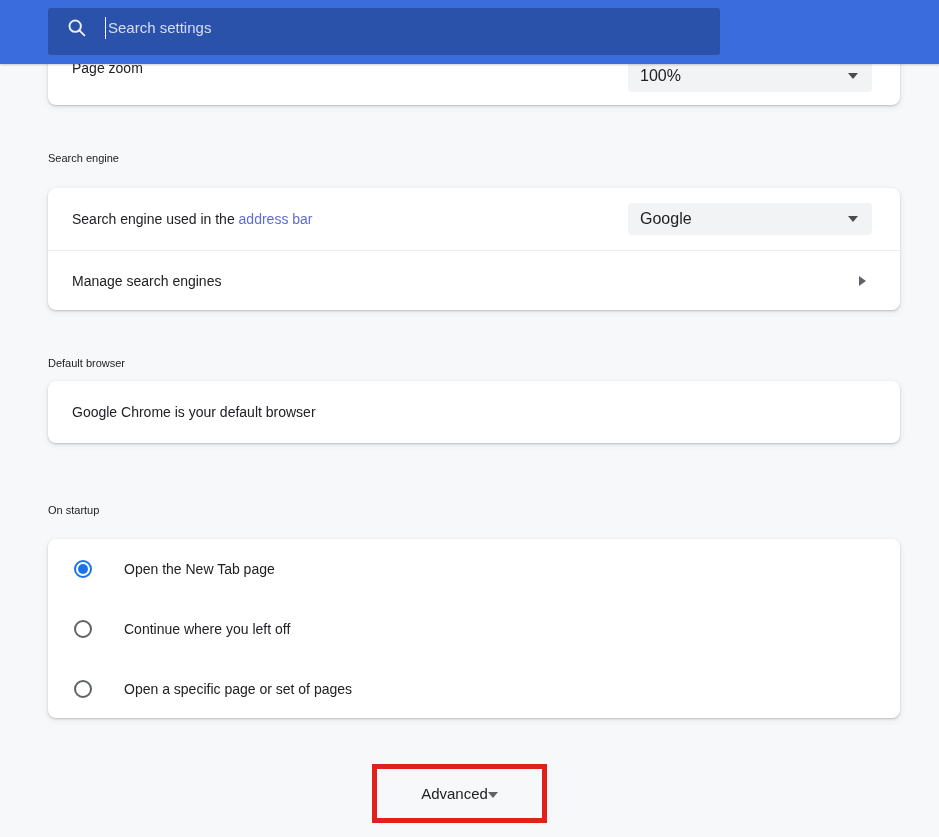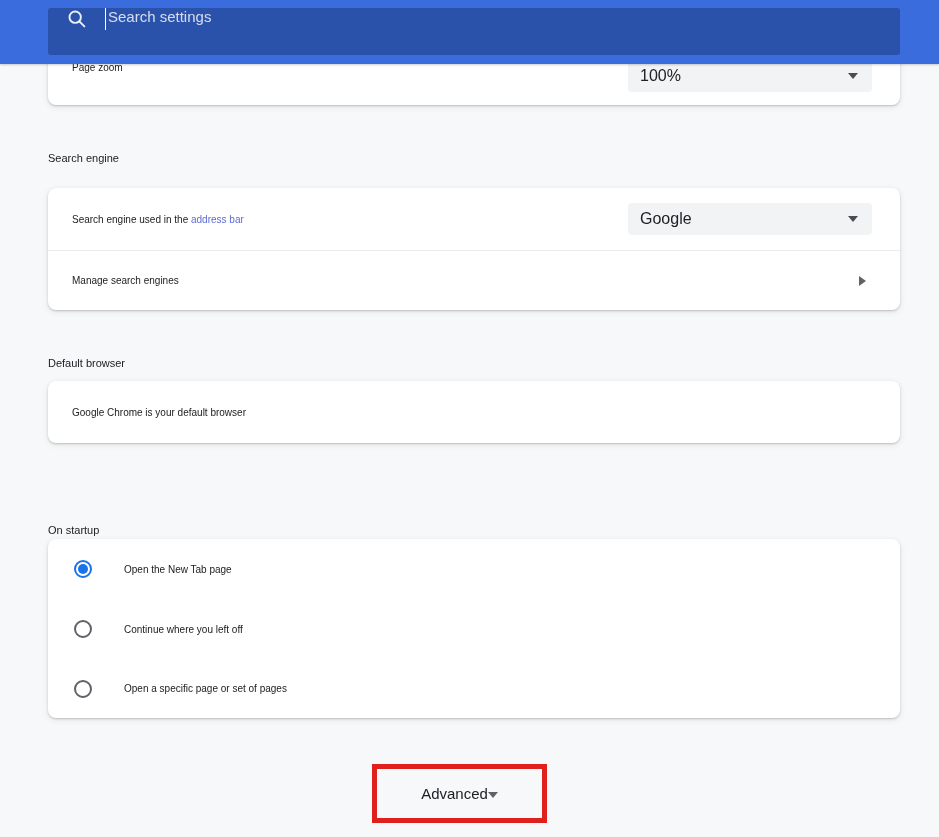--- a/index.html
+++ b/index.html
@@ -17,35 +17,35 @@
     --annotation:#e0201c;
   }
   *{box-sizing:border-box;margin:0;padding:0;}
   html,body{background:var(--page_bg);}
   body{font-family:"Liberation Sans","DejaVu Sans",sans-serif;color:var(--text_primary);}
   .screen{position:relative;width:939px;height:837px;background:var(--page_bg);overflow:hidden;}
 
   
   .header{position:absolute;left:0;top:0;width:939px;height:64px;background:var(--header_bar);
           z-index:10;box-shadow:0 1px 2px rgba(0,0,0,.2);}
-  .search-field{position:absolute;left:48px;top:8px;width:852px;height:47px;background:var(--search_field);
-          border-radius:3px;display:flex;align-items:flex-start;padding:0 14px 8px 18px;}
+  .search-field{position:absolute;left:48px;top:8px;width:672px;height:47px;background:var(--search_field);
+          border-radius:3px;display:flex;align-items:center;padding:0 14px 8px 18px;}
   .search-icon{flex:0 0 auto;margin-right:18px;}
   .text-cursor{width:1px;height:22px;background:#ffffff;flex:0 0 auto;}
   .search-input{flex:1;background:transparent;border:none;outline:none;color:#ffffff;
           font-size:15px;font-family:inherit;padding-left:2px;}
   .search-input::placeholder{color:rgba(255,255,255,.8);}
 
   
   .card{position:absolute;left:48px;width:852px;background:var(--card_bg);border-radius:8px;
         box-shadow:0 1px 2px rgba(60,64,67,.25),0 2px 6px rgba(60,64,67,.10);}
   .section-heading{position:absolute;left:48px;font-size:11px;font-weight:500;color:var(--text_primary);
         line-height:20px;}
   .row{display:flex;align-items:center;padding:0 28px 0 24px;}
-  .row-label{font-size:10px;color:var(--text_primary);}
+  .row-label{font-size:14px;color:var(--text_primary);}
   .spacer{flex:1;}
   .divider{height:1px;background:var(--divider);}
   .link{color:var(--link);text-decoration:none;cursor:pointer;}
 
   
   .select{width:244px;height:32px;background:var(--control_bg);border-radius:4px;display:flex;
           align-items:center;padding:0 14px 0 12px;cursor:pointer;flex:0 0 auto;}
   .select-value{font-size:16px;color:var(--text_primary);flex:1;}
   .select-caret{width:0;height:0;border-left:5px solid transparent;border-right:5px solid transparent;
           border-top:6px solid var(--caret);}
@@ -129,21 +129,21 @@
   </div>
 
   <div class="section-heading" style="top:353px;">Default browser</div>
 
   <div class="card card-default-browser">
     <div class="row">
       <span class="row-label">Google Chrome is your default browser</span>
     </div>
   </div>
 
-  <div class="section-heading" style="top:520px;">On startup</div>
+  <div class="section-heading" style="top:500px;">On startup</div>
 
   <div class="card card-on-startup">
     <div class="row radio-row">
       <span class="radio selected"></span>
       <span class="row-label">Open the New Tab page</span>
     </div>
     <div class="row radio-row">
       <span class="radio"></span>
       <span class="row-label">Continue where you left off</span>
     </div>

